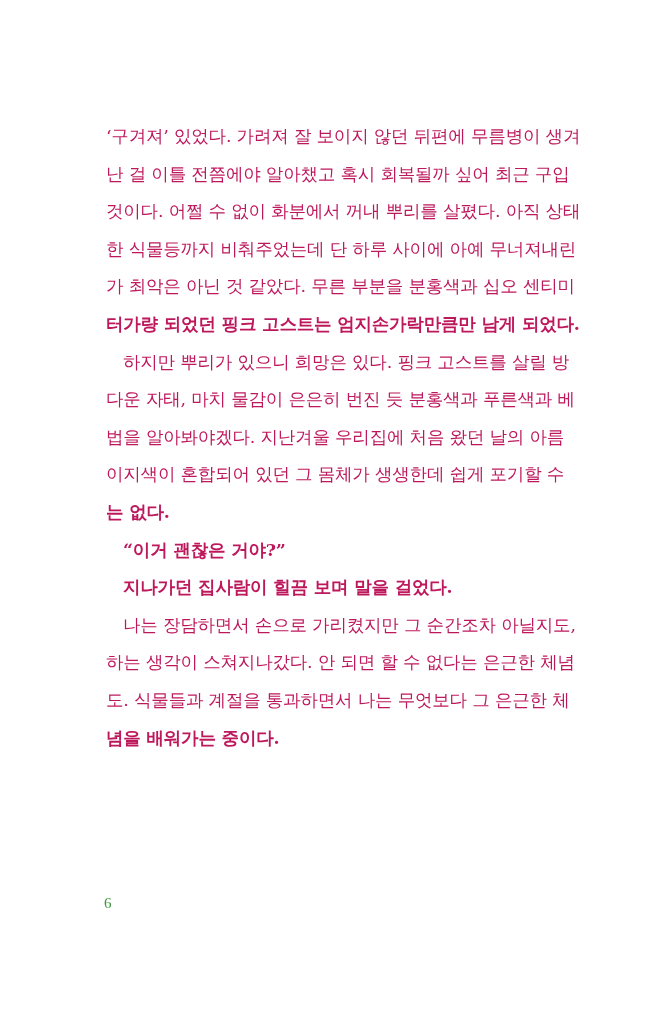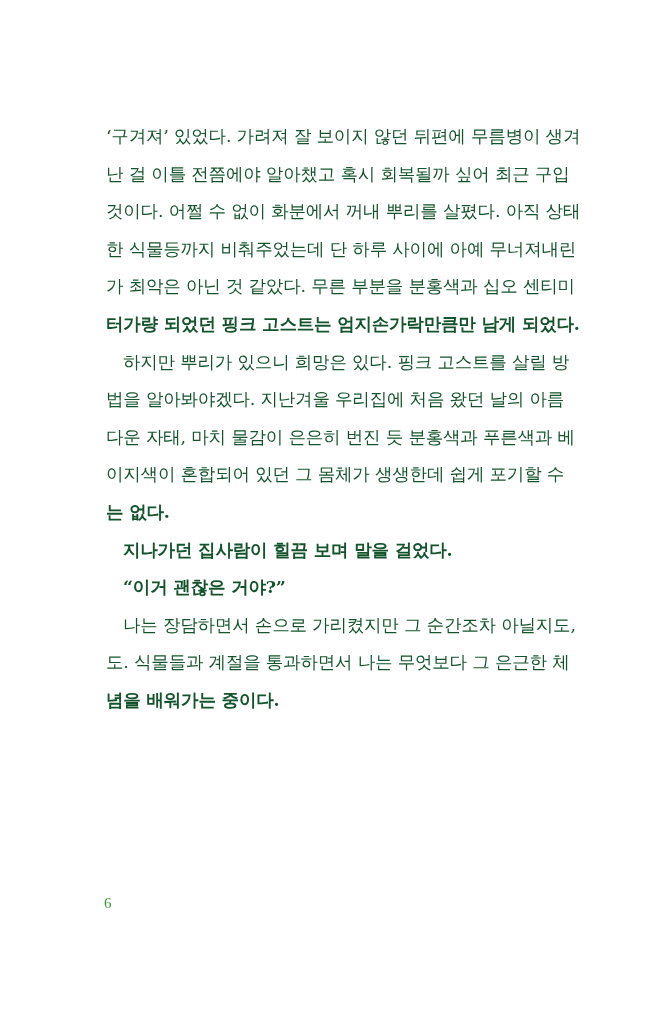--- a/index.html
+++ b/index.html
@@ -20,21 +20,21 @@
       height: 1024px;
       background: #ffffff;
     }
     .text-block {
       position: absolute;
       left: 106px;
       top: 118px;
       width: 452px;
       font-family: "DejaVu Serif", "Liberation Serif", serif;
       font-size: 17.5px;
-      color: #14532d;
+      color: #be185d;
       letter-spacing: -0.2px;
     }
     .line {
       height: 37.6px;
       line-height: 37.6px;
       white-space: nowrap;
       overflow: visible;
       text-align: justify;
       text-align-last: justify;
     }
@@ -59,25 +59,26 @@
 
 <div class="page">
   <div class="text-block">
     <div class="line">‘구겨져’ 있었다. 가려져 잘 보이지 않던 뒤편에 무름병이 생겨</div>
     <div class="line">난 걸 이틀 전쯤에야 알아챘고 혹시 회복될까 싶어 최근 구입</div>
     <div class="line">것이다. 어쩔 수 없이 화분에서 꺼내 뿌리를 살폈다. 아직 상태</div>
     <div class="line">한 식물등까지 비춰주었는데 단 하루 사이에 아예 무너져내린</div>
     <div class="line">가 최악은 아닌 것 같았다. 무른 부분을 분홍색과 십오 센티미</div>
     <div class="line last">터가량 되었던 핑크 고스트는 엄지손가락만큼만 남게 되었다.</div>
     <div class="line indent">하지만 뿌리가 있으니 희망은 있다. 핑크 고스트를 살릴 방</div>
+    <div class="line">다운 자태, 마치 물감이 은은히 번진 듯 분홍색과 푸른색과 베</div>
     <div class="line">법을 알아봐야겠다. 지난겨울 우리집에 처음 왔던 날의 아름</div>
-    <div class="line">다운 자태, 마치 물감이 은은히 번진 듯 분홍색과 푸른색과 베</div>
     <div class="line">이지색이 혼합되어 있던 그 몸체가 생생한데 쉽게 포기할 수</div>
     <div class="line last">는 없다.</div>
+    <div class="line indent last">“이거 괜찮은 거야?”</div>
     <div class="line indent last">지나가던 집사람이 힐끔 보며 말을 걸었다.</div>
-    <div class="line indent last">“이거 괜찮은 거야?”</div>
     <div class="line indent">나는 장담하면서 손으로 가리켰지만 그 순간조차 아닐지도,</div>
+    <div class="line">하는 생각이 스쳐지나갔다. 안 되면 할 수 없다는 은근한 체념</div>
     <div class="line">도. 식물들과 계절을 통과하면서 나는 무엇보다 그 은근한 체</div>
     <div class="line last">념을 배워가는 중이다.</div>
   </div>
 
   <div class="page-number" style="color: rgb(58, 154, 58);">6</div>
 </div>
 
 </body></html>

